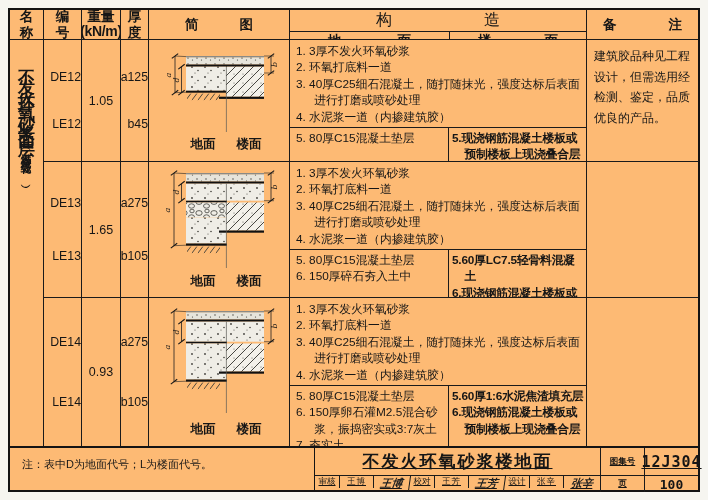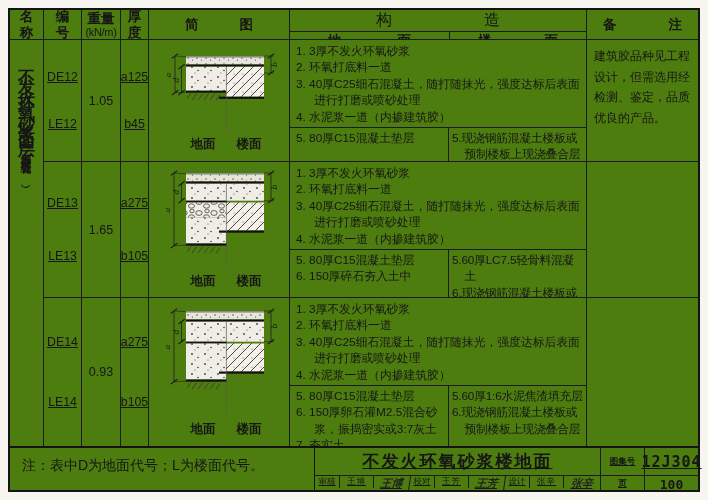--- a/index.html
+++ b/index.html
@@ -3,74 +3,74 @@
 <meta charset="utf-8">
 <style>
   html,body{margin:0;padding:0;}
   body{
     width:708px;height:500px;overflow:hidden;
     font-family:"Liberation Sans","DejaVu Sans",sans-serif;
     background:#efeeea;color:#161616;
   }
   .sheet{position:relative;width:708px;height:500px;background:#f6f5f0;}
   .frame{position:absolute;left:8px;top:8px;width:692px;height:484px;
-    border:2px solid #141414;box-sizing:border-box;background:#4d7c0f;}
+    border:2px solid #141414;box-sizing:border-box;background:#fdba74;}
   
   .maintable{
     display:grid;width:100%;height:438px;box-sizing:border-box;
     grid-template-columns:34px 38px 39px 28px 141px 160px 137px 1fr;
     grid-template-rows:30px 122px 136px 1fr;
     border-bottom:2px solid #141414;
   }
   .c{border-right:1px solid #1b1b1b;border-bottom:1px solid #1b1b1b;
      box-sizing:border-box;position:relative;overflow:hidden;}
   .noR{border-right:none;}
   .noB{border-bottom:none;}
   
   .hcell{display:flex;align-items:center;justify-content:center;
      font-size:13.5px;font-weight:700;line-height:1.12;text-align:center;}
   .stack2{display:block;width:1.15em;word-break:break-all;margin:0 auto;}
-  .wunit{font-size:11px;font-weight:400;letter-spacing:-0.3px;display:block;}
+  .wunit{font-size:14px;font-weight:700;letter-spacing:-0.3px;display:block;}
   .sp2{display:block;width:100%;box-sizing:border-box;
      text-align:justify;text-align-last:justify;}
   .h-constr{display:flex;flex-direction:column;padding:0;}
   .h-constr-top{flex:1;display:flex;align-items:center;border-bottom:1px solid #1b1b1b;}
   .h-constr-bot{flex:1;display:flex;}
   .h-sub{display:flex;align-items:center;box-sizing:border-box;}
   .h-sub.g{width:160px;border-right:1px solid #1b1b1b;}
   .h-sub.f{flex:1;}
   
   .name-cell{grid-column:1;grid-row:2 / span 3;display:flex;justify-content:center;
      border-bottom:none;padding-top:16px;box-sizing:border-box;}
   .vmain{writing-mode:vertical-rl;text-orientation:upright;
      font-size:17px;font-weight:600;letter-spacing:9px;}
   .vsub{writing-mode:vertical-rl;text-orientation:mixed;
      font-size:10.5px;font-weight:600;letter-spacing:3px;margin-top:6px;}
   .name-inner{display:flex;flex-direction:column;align-items:center;height:100%;}
   
   .twoval{display:flex;flex-direction:column;justify-content:space-around;
-     align-items:center;font-size:12.3px;padding:14px 0;text-decoration:underline;}
+     align-items:flex-end;font-size:12.3px;padding:14px 0;}
   .oneval{display:flex;align-items:center;justify-content:center;font-size:12.5px;}
   
   .diag{display:flex;align-items:center;justify-content:center;}
   
   .constr{display:flex;flex-direction:column;padding:0;font-size:11.8px;line-height:1.39;}
   .constr-top{padding:3px 4px 2px 6px;border-bottom:1px solid #1b1b1b;}
   .constr-bot{flex:1;display:flex;}
   .subcol{box-sizing:border-box;padding:2px 2px 2px 6px;}
   .subcol.g{width:159px;border-right:1px solid #1b1b1b;}
   .subcol.f{flex:1;padding-left:3px;}
   .citem{padding-left:1.55em;text-indent:-1.55em;}
-  .fitem{padding-left:1.05em;text-indent:-1.05em;letter-spacing:-0.2px;}
+  .fitem{padding-left:1.05em;text-indent:-1.05em;letter-spacing:-0.2px;font-weight:bold;}
   
   .remark{font-size:12px;line-height:1.72;padding:6px 5px 4px 7px;}
   
   .strip{display:flex;height:44px;box-sizing:border-box;}
   .note-cell{width:350px;box-sizing:border-box;border-right:1.5px solid #141414;
-     font-size:14px;padding:9px 0 0 12px;}
+     font-size:11px;padding:9px 0 0 12px;}
   .titleblock{flex:1;display:grid;
      grid-template-columns:1fr 44px 53px;grid-template-rows:28px 1fr;text-decoration:underline;}
   .tb{border-right:1px solid #1b1b1b;border-bottom:1px solid #1b1b1b;
      box-sizing:border-box;display:flex;align-items:center;justify-content:center;}
   .tb.lastc{border-right:none;}
   .tb.lastr{border-bottom:none;}
   .bigtitle{font-size:17px;font-weight:800;letter-spacing:2px;}
   .atlas-label{font-size:8.5px;font-weight:700;}
   .atlas-no{font-size:15px;font-weight:700;letter-spacing:1px;font-family:"DejaVu Sans Mono",monospace;}
   .page-no{font-size:13px;font-weight:600;font-family:"DejaVu Sans Mono",monospace;}

